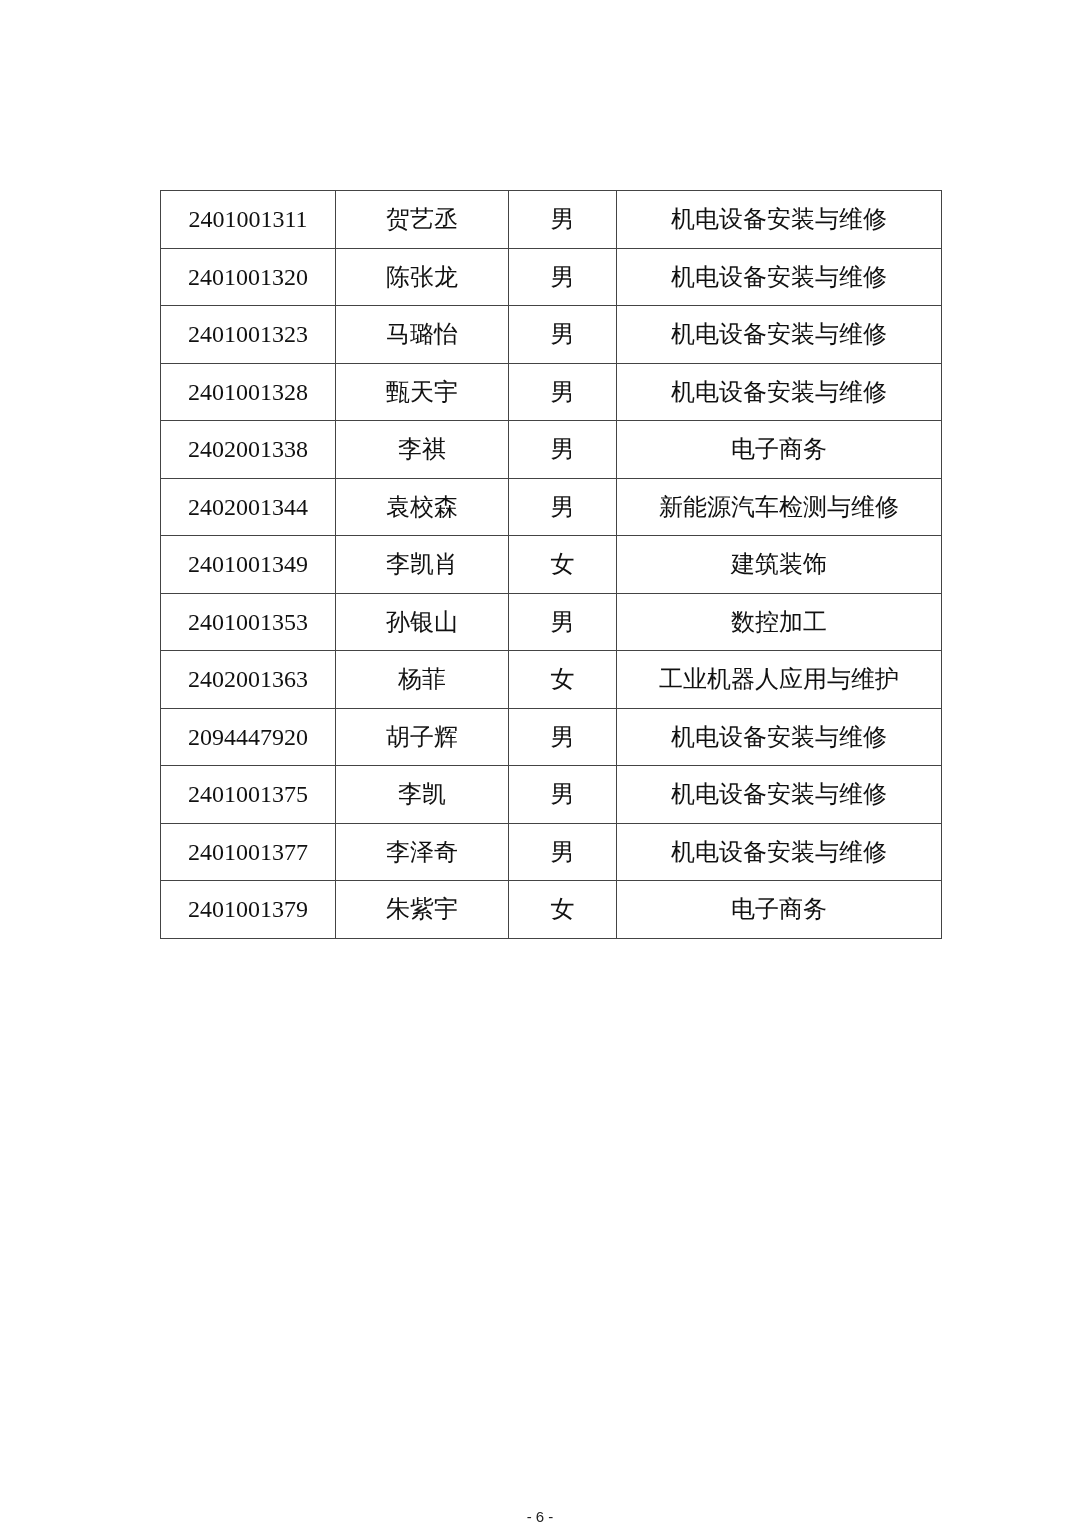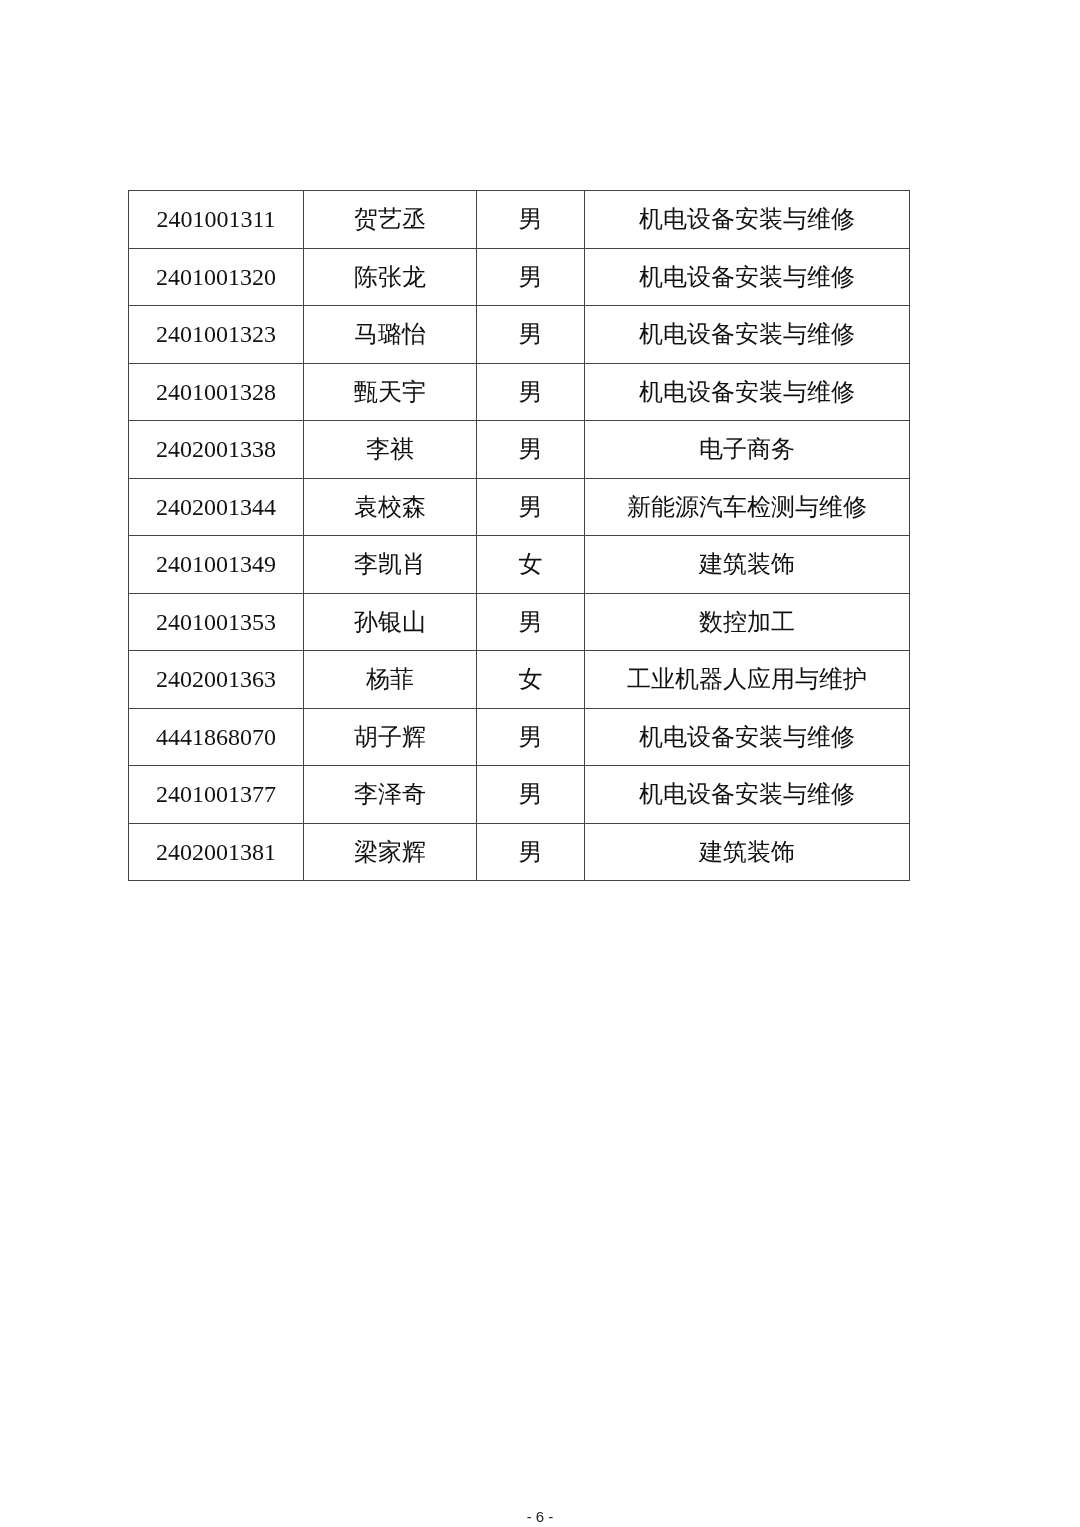--- a/index.html
+++ b/index.html
@@ -7,21 +7,21 @@
     width: 1080px;
     height: 1527px;
     background: #ffffff;
     position: relative;
     overflow: hidden;
     font-family: "DejaVu Serif", "Liberation Serif", serif;
     color: #111111;
   }
   .roster {
     position: absolute;
-    left: 128px;
+    left: 160px;
     top: 190px;
     width: 781px;
     border-collapse: collapse;
     table-layout: fixed;
   }
   .roster td {
     border: 1px solid #444444;
     height: 56.5px;
     padding: 0;
     text-align: center;
@@ -108,33 +108,39 @@
         <td>男</td>
         <td>数控加工</td>
       </tr>
     <tr>
         <td class="id">2402001363</td>
         <td>杨菲</td>
         <td>女</td>
         <td>工业机器人应用与维护</td>
       </tr>
     <tr>
-        <td class="id">4441868070</td>
+        <td class="id">2094447920</td>
         <td>胡子辉</td>
+        <td>男</td>
+        <td>机电设备安装与维修</td>
+      </tr>
+    <tr>
+        <td class="id">2401001375</td>
+        <td>李凯</td>
         <td>男</td>
         <td>机电设备安装与维修</td>
       </tr>
     <tr>
         <td class="id">2401001377</td>
         <td>李泽奇</td>
         <td>男</td>
         <td>机电设备安装与维修</td>
       </tr>
     <tr>
-        <td class="id">2402001381</td>
-        <td>梁家辉</td>
-        <td>男</td>
-        <td>建筑装饰</td>
+        <td class="id">2401001379</td>
+        <td>朱紫宇</td>
+        <td>女</td>
+        <td>电子商务</td>
       </tr>
   </tbody>
 </table>
 
 <div class="page-number">- 6 -</div>
 
 </body></html>

